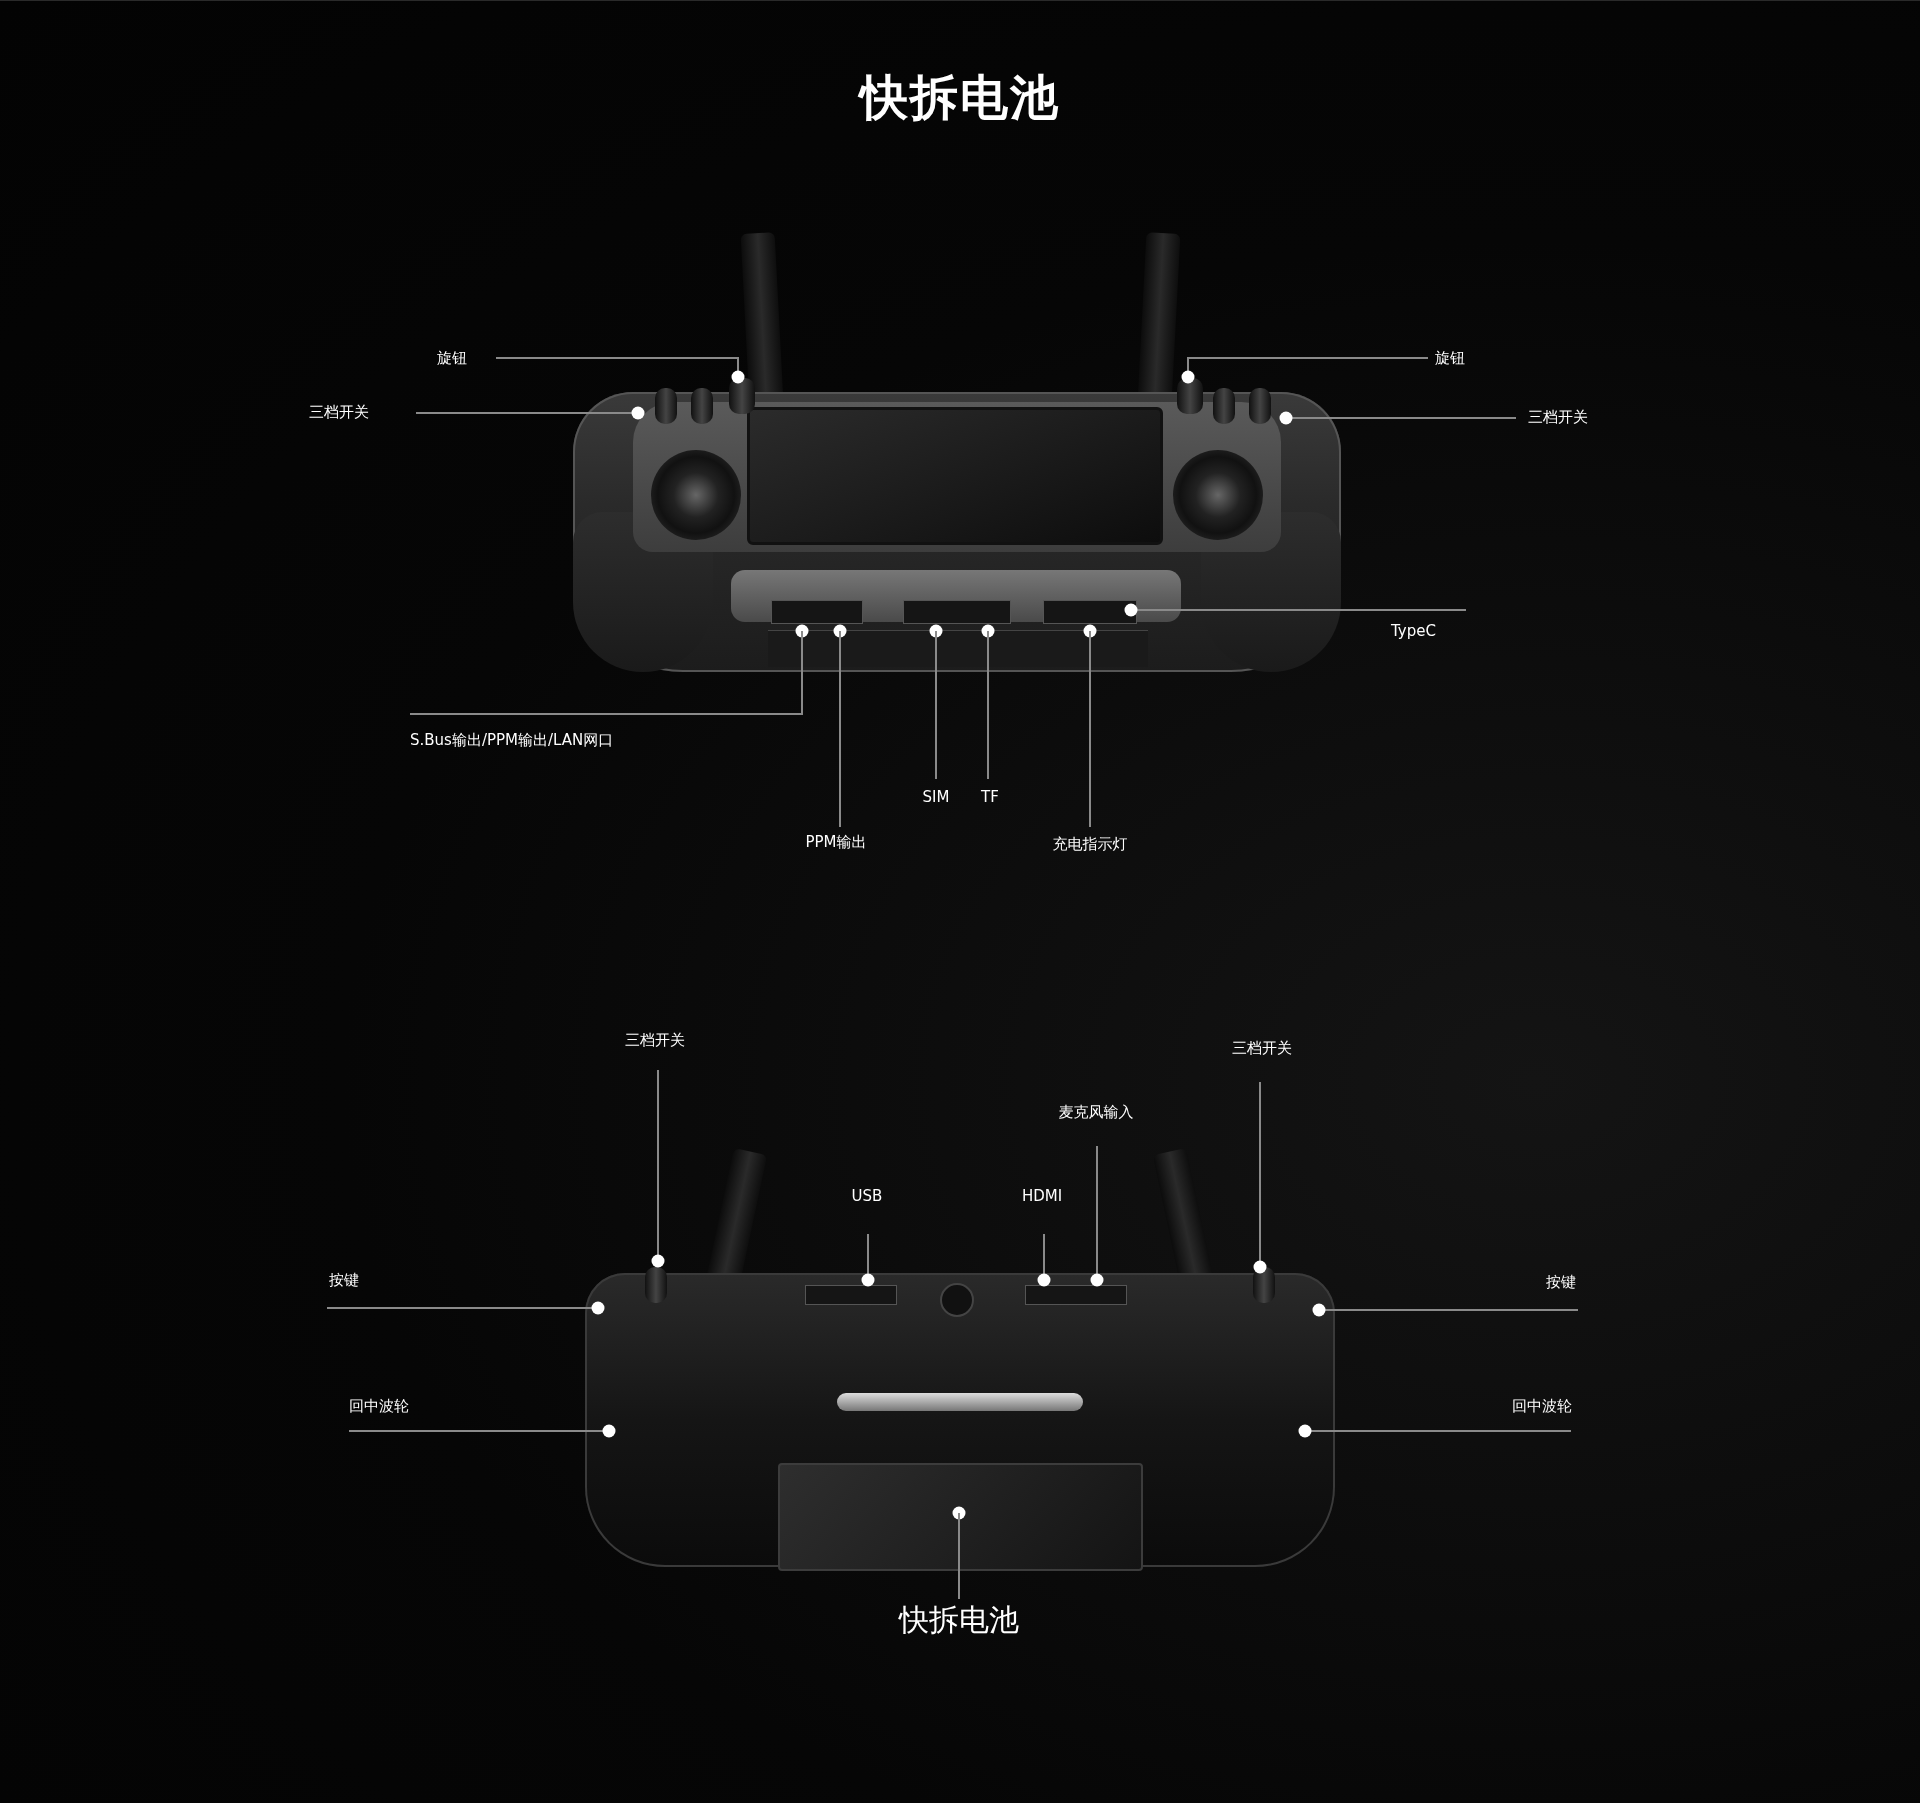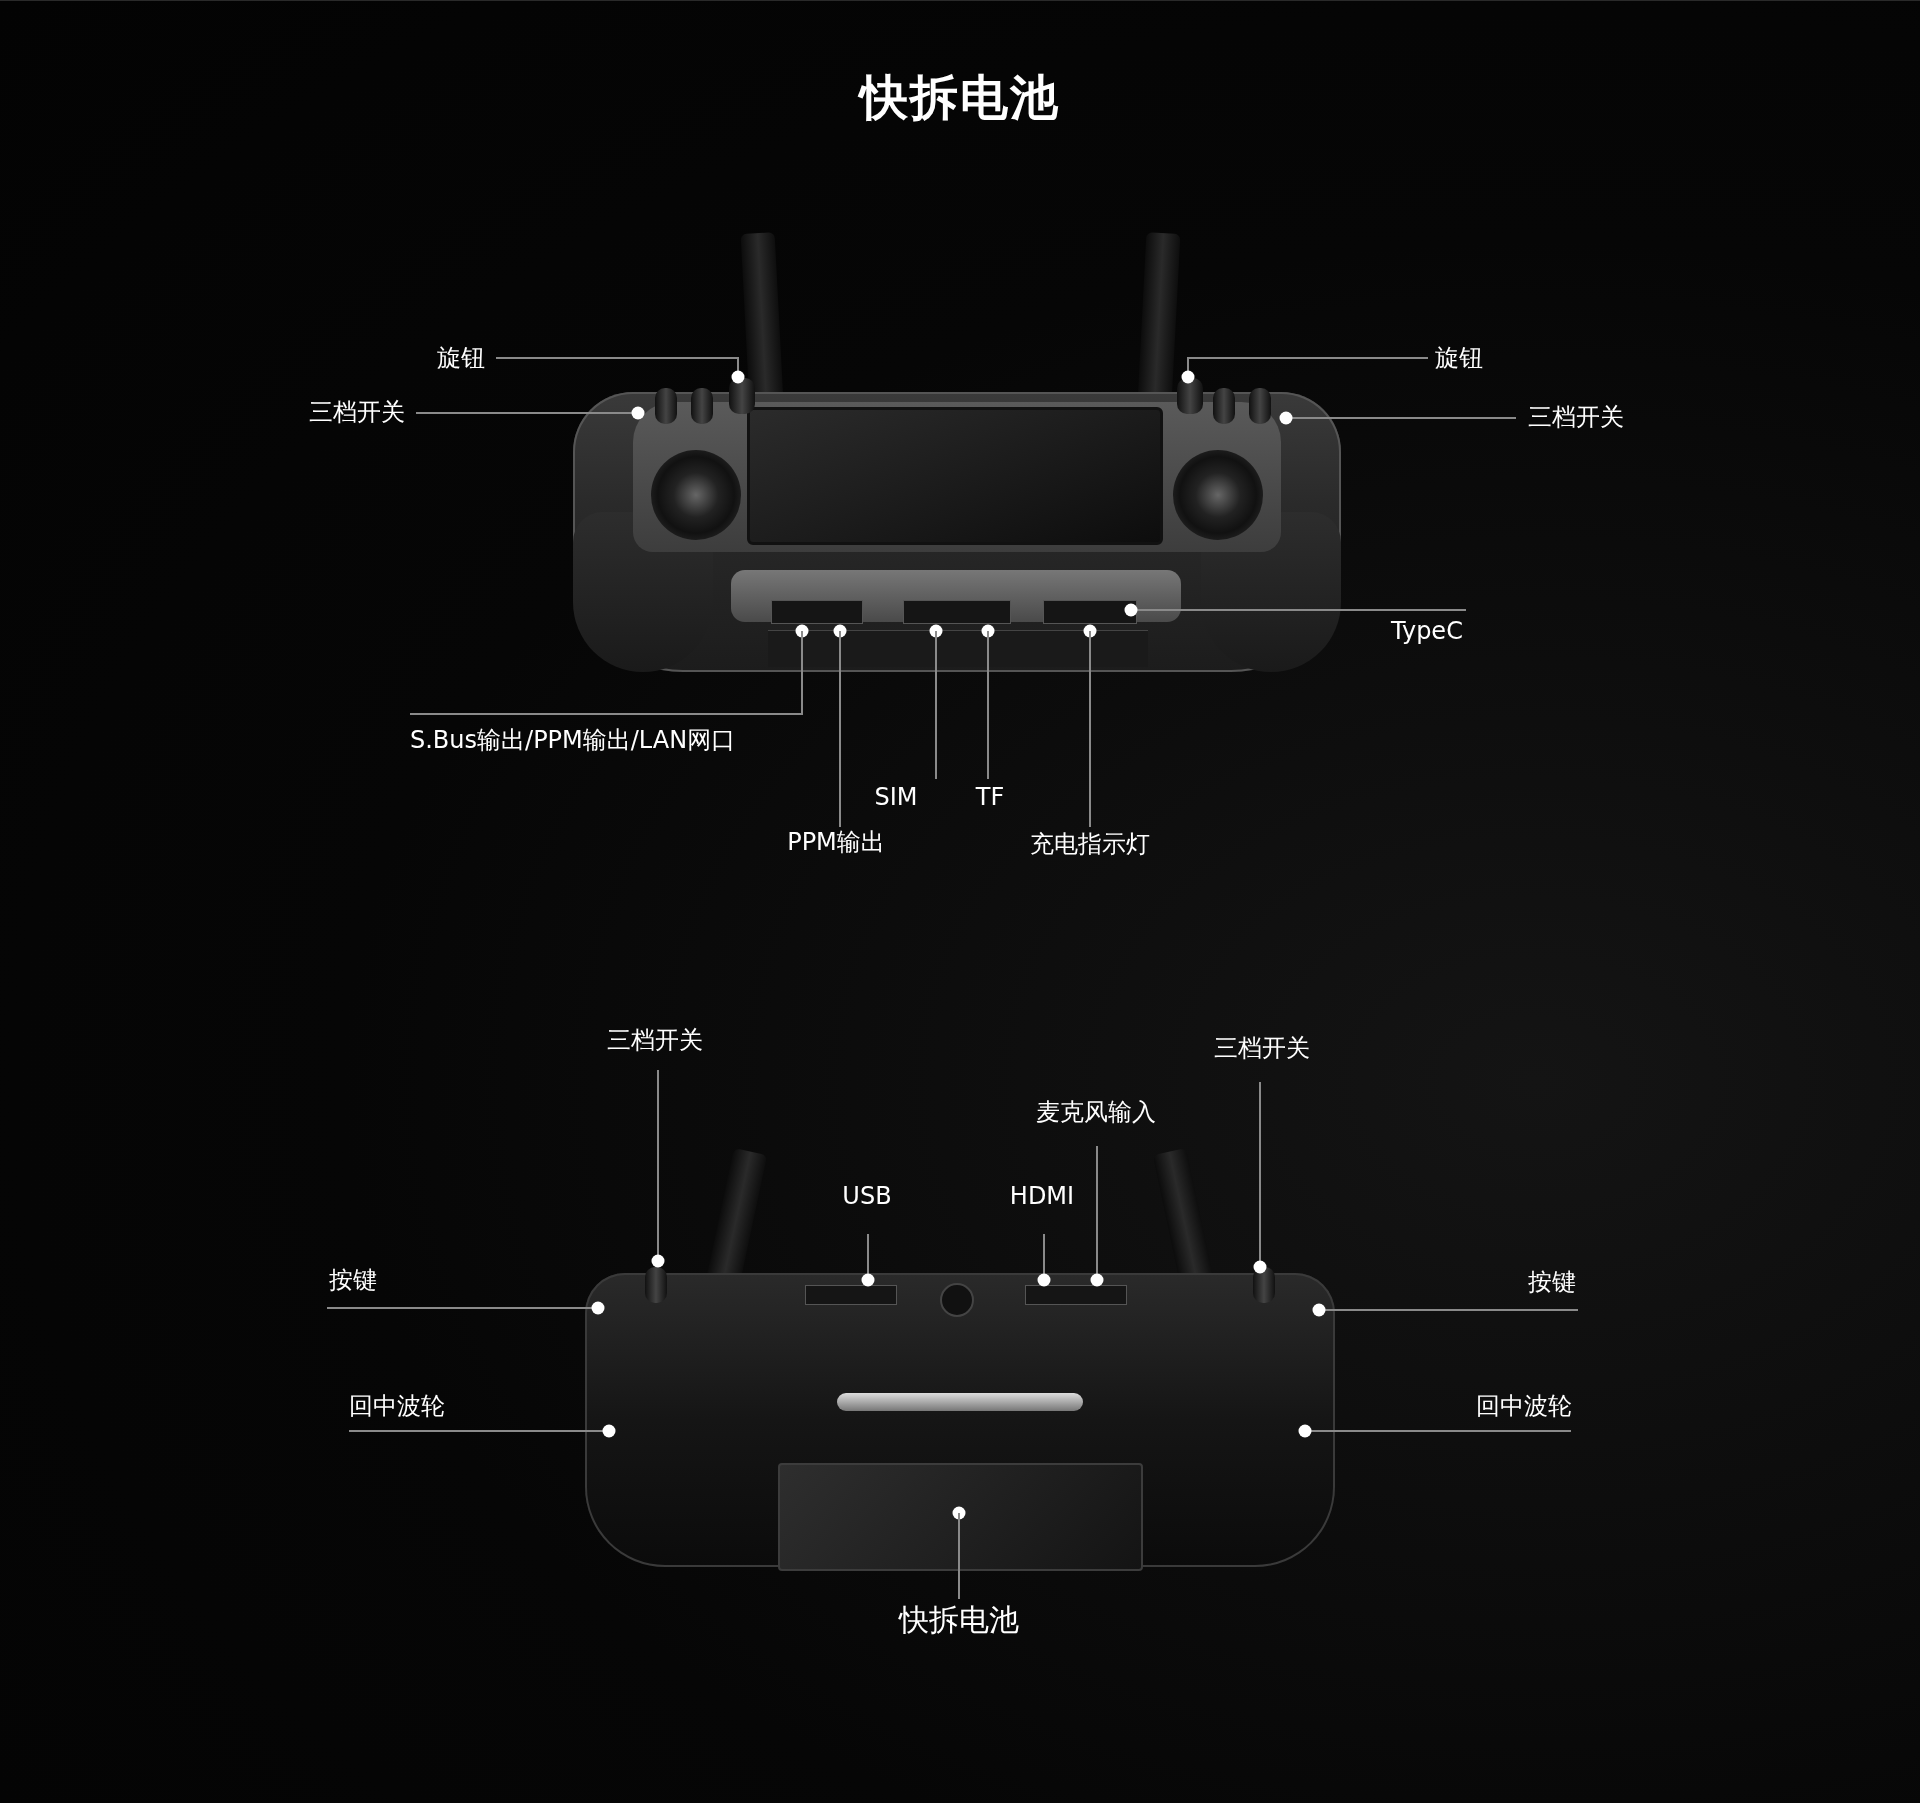--- a/index.html
+++ b/index.html
@@ -1,21 +1,21 @@
 <!DOCTYPE html>
 <html><head>
 <meta charset="utf-8">
 <style>
   html,body{margin:0;padding:0;}
   body{width:1920px;height:1803px;background:#050505;position:relative;overflow:hidden;
        font-family:"DejaVu Sans","Liberation Sans",sans-serif;color:#fff;}
   .bg{position:absolute;inset:0;background:radial-gradient(ellipse at 80% 60%,#141414 0%,#060606 55%,#030303 100%);}
   .topline{position:absolute;left:0;top:0;width:1920px;height:1px;background:#2a2a2a;}
   .title{position:absolute;left:0;width:1920px;top:66px;text-align:center;font-size:48px;font-weight:bold;letter-spacing:2px;}
-  .lbl{position:absolute;font-size:24px;white-space:nowrap;line-height:28px;}
+  .lbl{position:absolute;font-size:15px;white-space:nowrap;line-height:28px;}
   .lbl.c{transform:translateX(-50%);}
   .lbl.r{transform:translateX(-100%);}
   .big{font-size:30px;line-height:34px;}
   .hl{position:absolute;height:2px;background:#8a8a8a;}
   .vl{position:absolute;width:2px;background:#8a8a8a;}
   .dot{position:absolute;width:13px;height:13px;border-radius:50%;background:#fff;transform:translate(-50%,-50%);}
   
   .ant{position:absolute;width:34px;background:linear-gradient(90deg,#0c0c0c,#2a2a2a 50%,#0e0e0e);border-radius:6px;}
   .dev1{position:absolute;left:573px;top:392px;width:768px;height:280px;border-radius:60px 60px 110px 110px;
         background:linear-gradient(180deg,#3a3a3a 0%,#2a2a2a 40%,#1c1c1c 100%);box-shadow:0 0 0 2px #555 inset;}
@@ -89,21 +89,21 @@
   <div class="vl" style="left:801px;top:631px;height:83px;"></div>
   <div class="hl" style="left:410px;top:713px;width:393px;"></div>
   <div class="lbl" style="left:410px;top:726px;">S.Bus输出/PPM输出/LAN网口</div>
 
   <div class="dot" style="left:840px;top:631px;"></div>
   <div class="vl" style="left:839px;top:631px;height:196px;"></div>
   <div class="lbl c" style="left:836px;top:828px;">PPM输出</div>
 
   <div class="dot" style="left:936px;top:631px;"></div>
   <div class="vl" style="left:935px;top:631px;height:148px;"></div>
-  <div class="lbl c" style="left:896px;top:783px;">SIM</div>
+  <div class="lbl c" style="left:936px;top:783px;">SIM</div>
 
   <div class="dot" style="left:988px;top:631px;"></div>
   <div class="vl" style="left:987px;top:631px;height:148px;"></div>
   <div class="lbl c" style="left:990px;top:783px;">TF</div>
 
   <div class="dot" style="left:1090px;top:631px;"></div>
   <div class="vl" style="left:1089px;top:631px;height:196px;"></div>
   <div class="lbl c" style="left:1090px;top:830px;">充电指示灯</div>
 </div>
 

